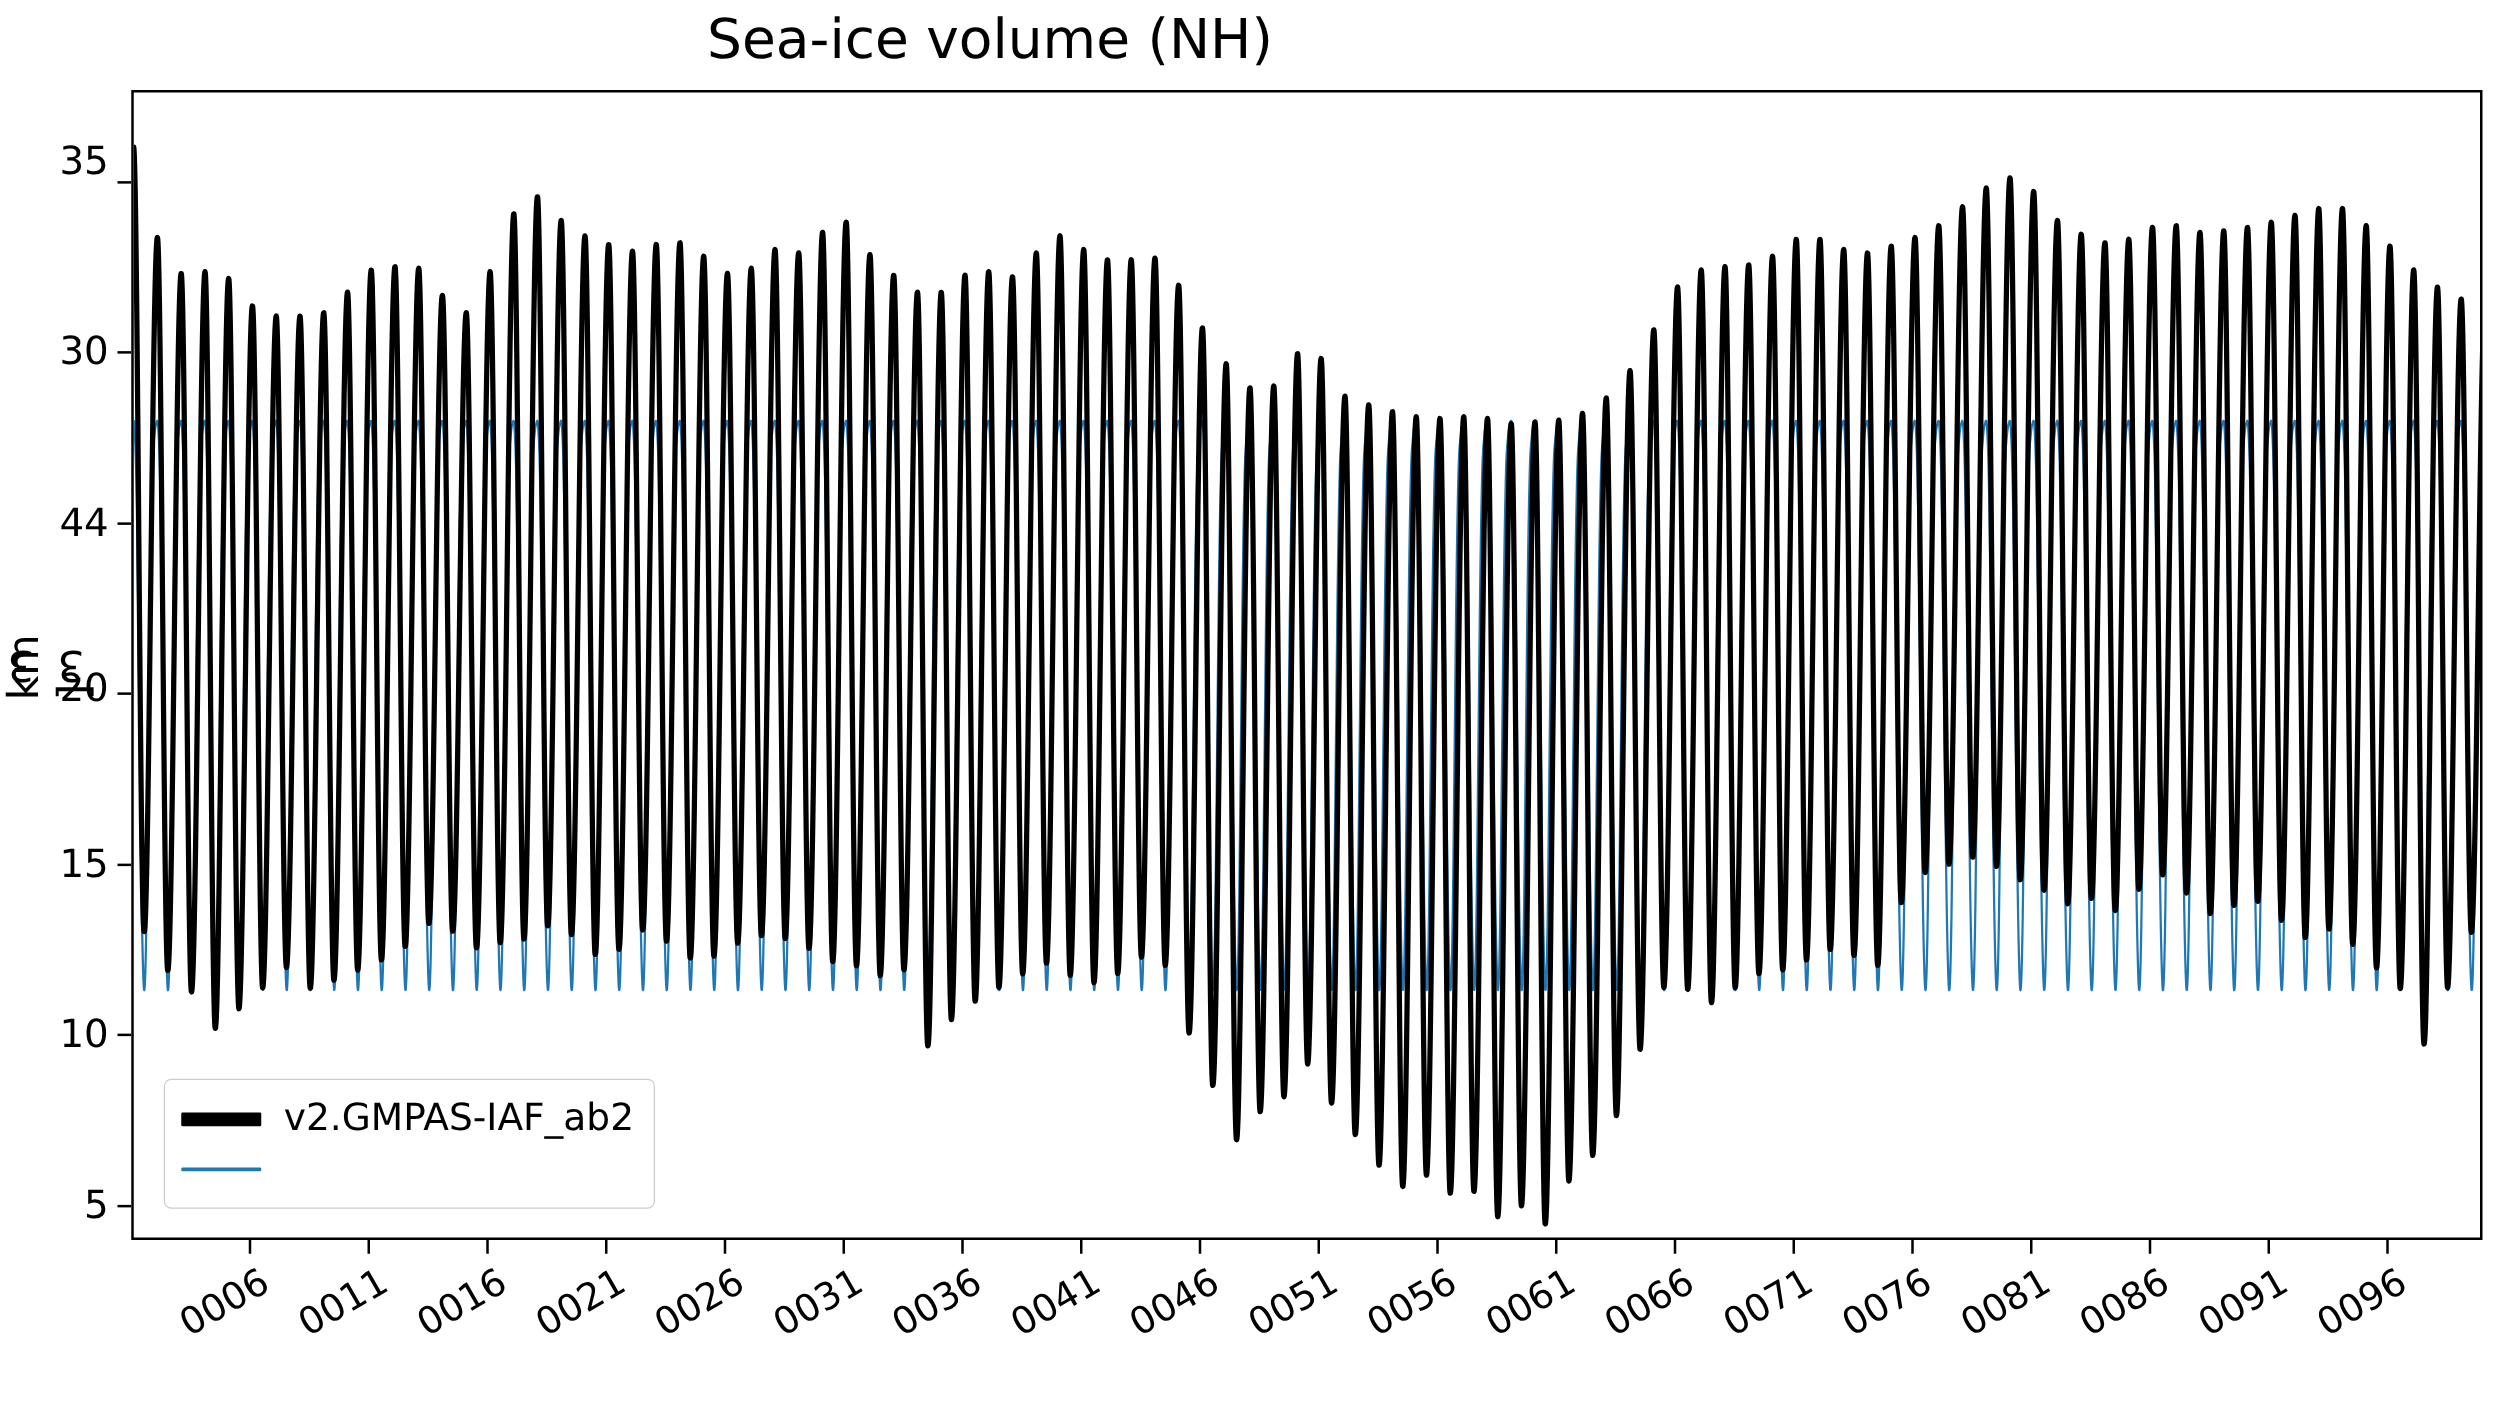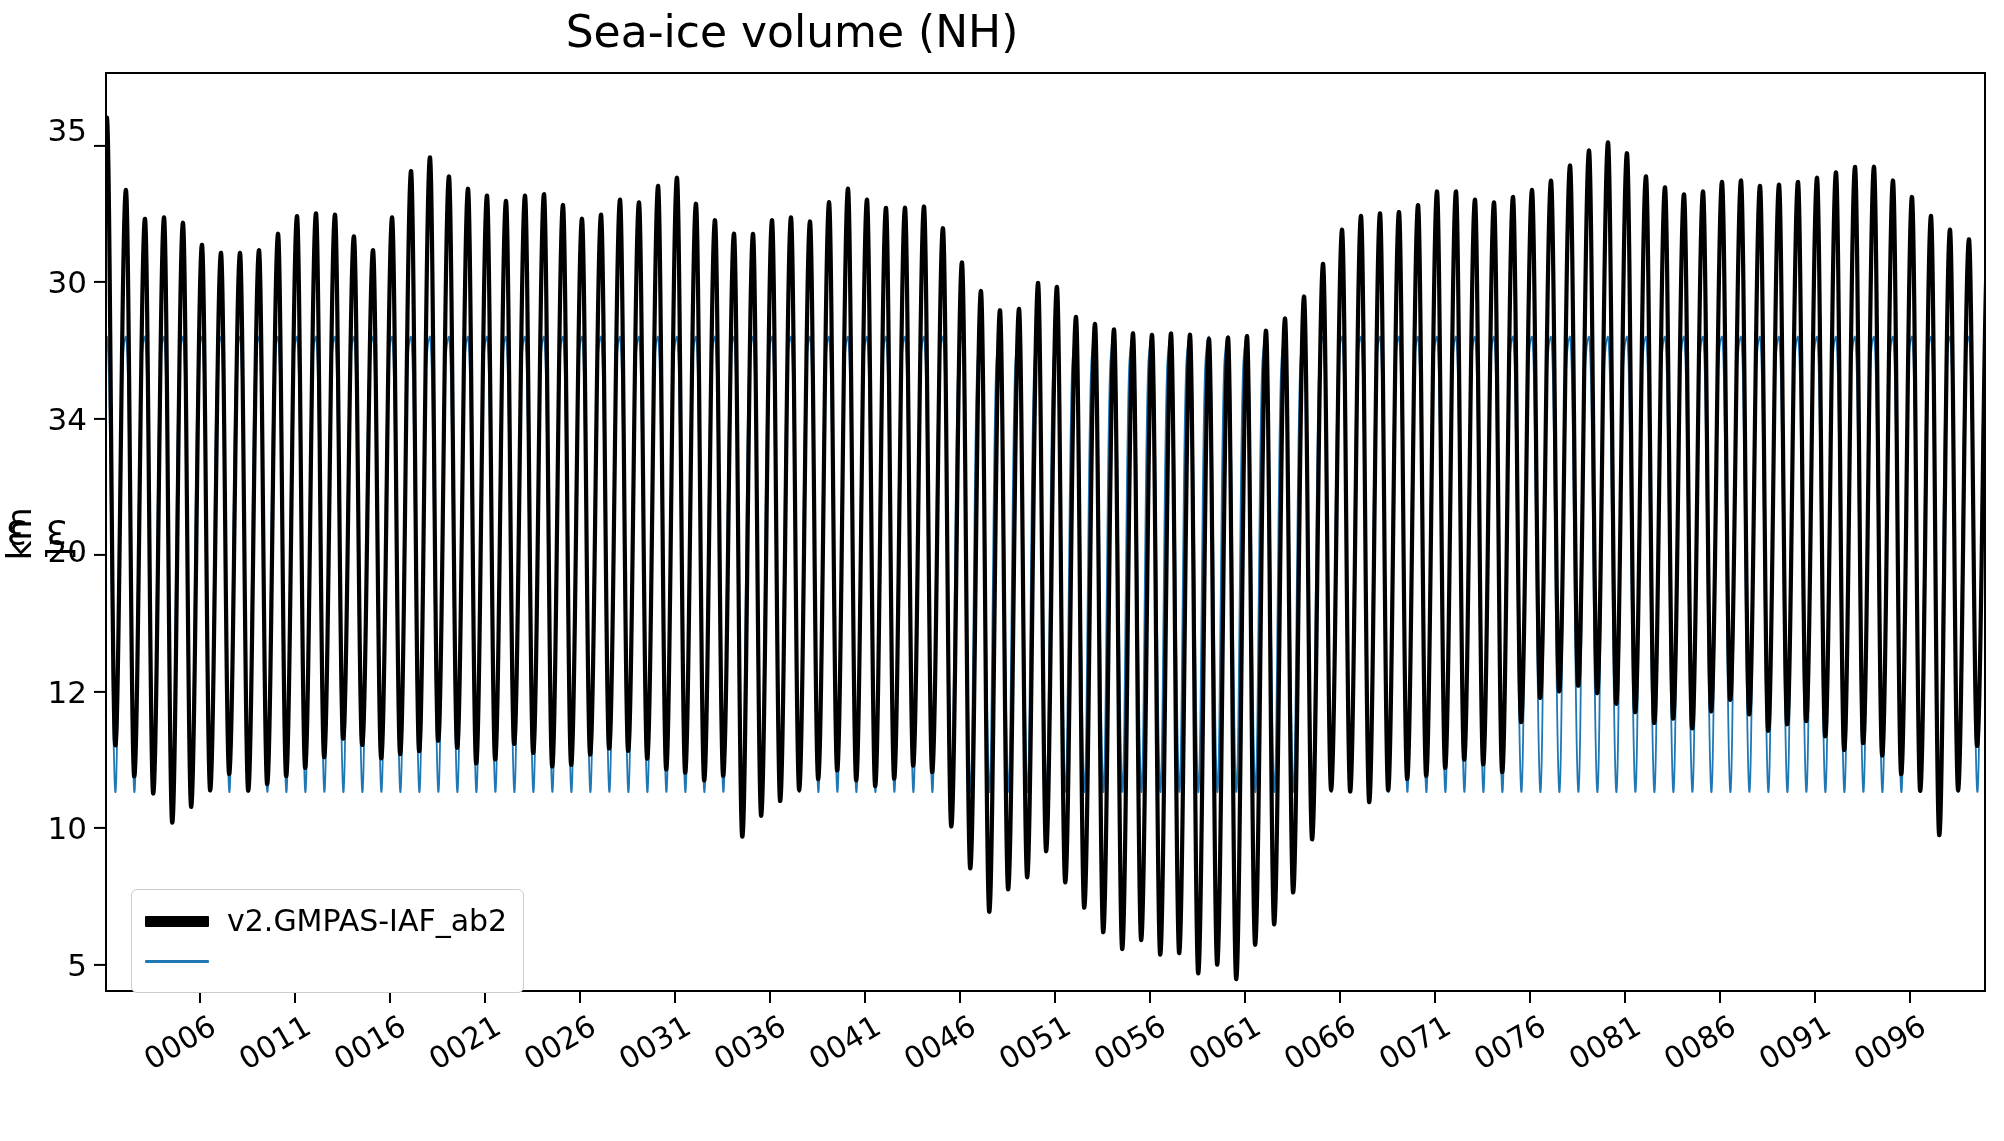--- a/index.html
+++ b/index.html
@@ -44,21 +44,21 @@
     position:absolute;top:16px;font-size:30px;white-space:nowrap;color:#000;
     transform-origin:right top;transform:rotate(-30deg);text-align:right;
   }
   #x-axis-label{
     position:absolute;left:0;top:1085px;width:2004px;text-align:center;
     font-size:34px;color:#000;
   }
 
   
   #legend{
-    position:absolute;left:131px;top:889px;
+    position:absolute;left:131px;top:863px;
     border:1.4px solid #cccccc;border-radius:6px;background:#ffffff;
     padding:11px 16px 11px 13px;box-shadow:none;
   }
   .legend-row{display:flex;align-items:center;height:40px;}
   .legend-swatch{width:64px;margin-right:18px;display:flex;align-items:center;justify-content:center;flex:0 0 64px;}
   .legend-swatch .bar{width:64px;border-radius:1px;}
   .legend-text{font-size:30px;white-space:nowrap;color:#000;line-height:1;}
 </style>
 </head>
 <body>
@@ -69,25 +69,25 @@
 
   <div id="y-axis-label">
     <span>[10<span class="sup">3</span> km<span class="sup">3</span>]</span>
   </div>
 
   <div id="y-tick-labels">
       <div class="ytick-label" style="top: 892.7px;">5</div>
       <div class="ytick-mark" style="top: 892.7px;"></div>
       <div class="ytick-label" style="top: 756.202px;">10</div>
       <div class="ytick-mark" style="top: 756.202px;"></div>
-      <div class="ytick-label" style="top: 619.703px;">12</div>
+      <div class="ytick-label" style="top: 619.703px;">15</div>
       <div class="ytick-mark" style="top: 619.703px;"></div>
       <div class="ytick-label" style="top: 479px;">20</div>
       <div class="ytick-mark" style="top: 483.205px;"></div>
-      <div class="ytick-label" style="top: 346.706px;">34</div>
+      <div class="ytick-label" style="top: 346.706px;">44</div>
       <div class="ytick-mark" style="top: 346.706px;"></div>
       <div class="ytick-label" style="top: 210.208px;">30</div>
       <div class="ytick-mark" style="top: 210.208px;"></div>
       <div class="ytick-label" style="top: 58px;">35</div>
       <div class="ytick-mark" style="top: 73.7092px;"></div>
     </div>
 
   <div id="plot-area">
     <svg id="plot-svg" viewBox="0 0 1881 920" preserveAspectRatio="none" shape-rendering="geometricPrecision">
       <g id="series-piomas">

